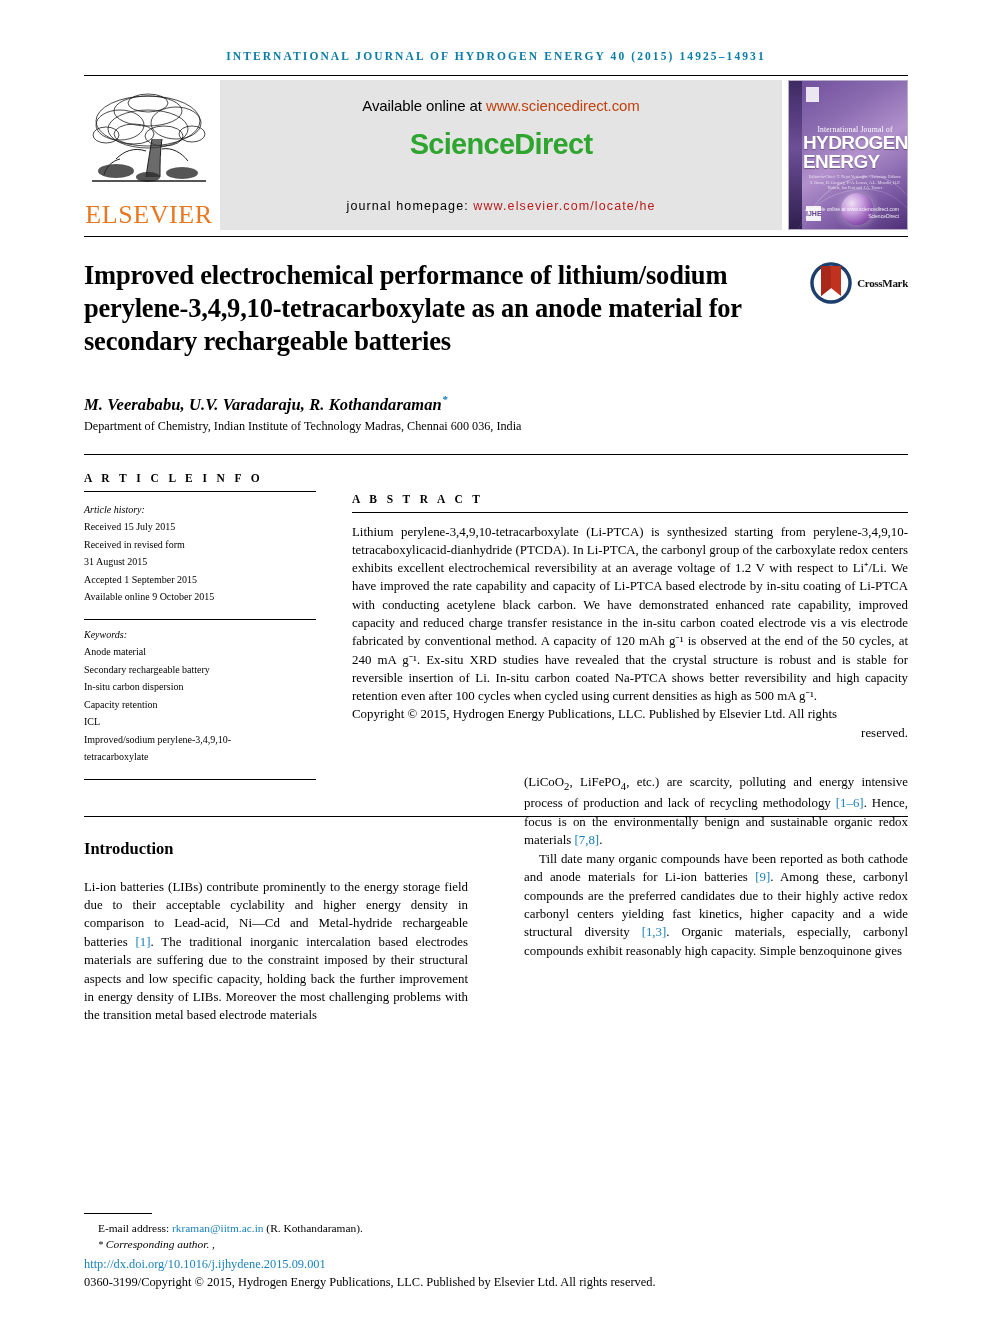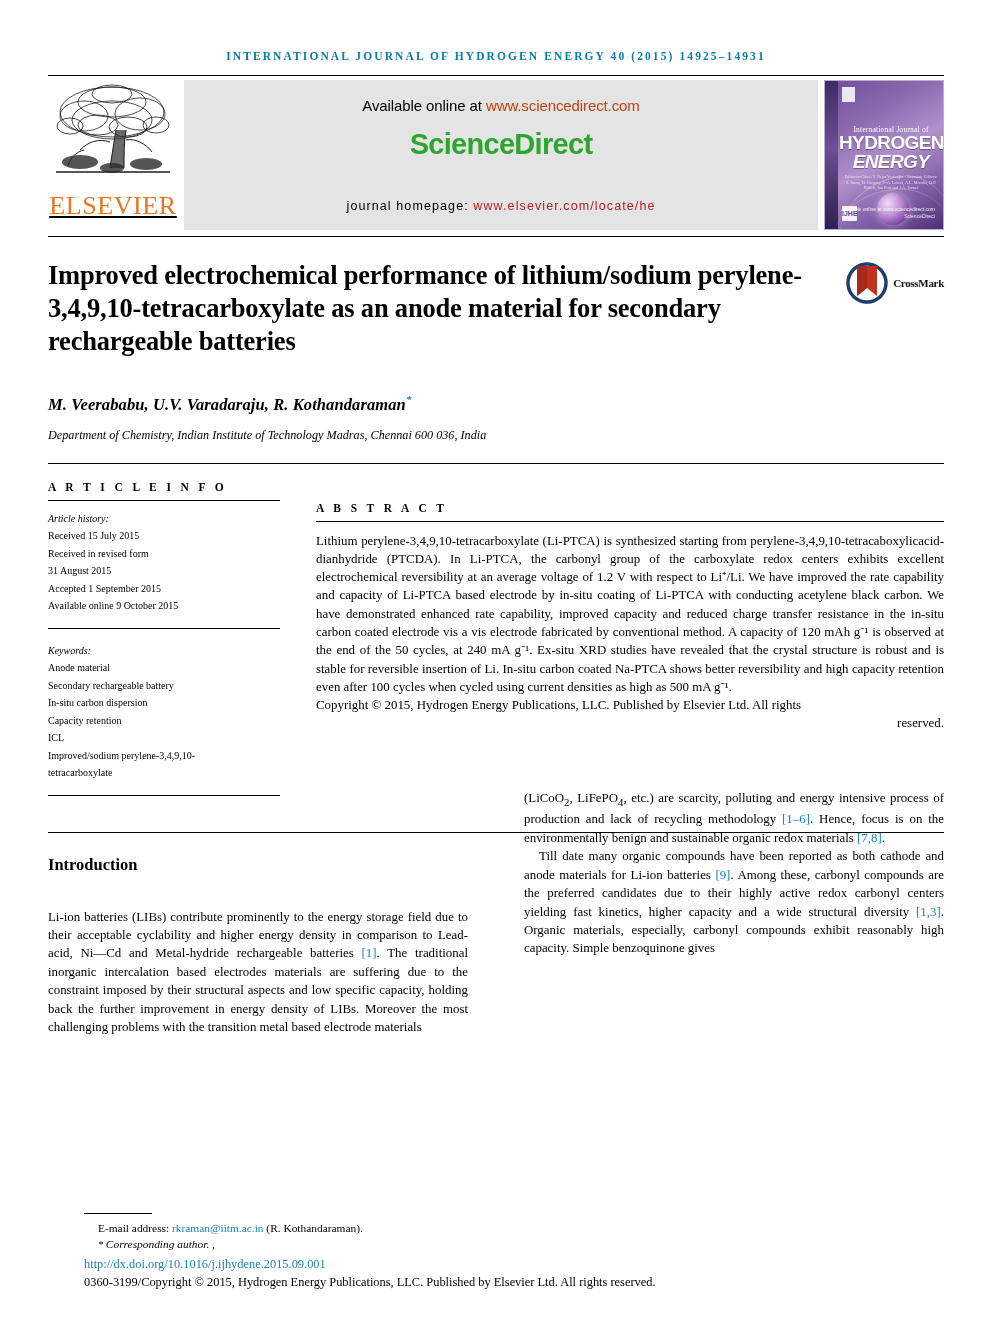--- a/index.html
+++ b/index.html
@@ -13,21 +13,21 @@
     font-family: "Liberation Serif", "DejaVu Serif", serif;
     color: #000000;
     position: relative;
     overflow: hidden;
   }
   .page {
     width: 992px;
     height: 1323px;
     position: relative;
     box-sizing: border-box;
-    padding: 0 48px;
+    padding: 0 84px;
   }
 
   
   .running-head {
     text-align: center;
     color: #0b7ca8;
     font-family: "Liberation Serif", serif;
     font-size: 11.5px;
     letter-spacing: 2.1px;
     font-weight: bold;
@@ -44,24 +44,23 @@
     display: flex;
     align-items: stretch;
     height: 150px;
     margin-top: 4px;
   }
   .elsevier-block {
     width: 130px;
     flex: 0 0 130px;
     display: flex;
     flex-direction: column;
-    justify-content: flex-start;
+    justify-content: flex-end;
     align-items: center;
     padding-bottom: 2px;
-    text-decoration: underline;
   }
   .tree-svg { display:block; }
   .elsevier-word {
     font-family: "Liberation Serif", serif;
     color: #E87722;
     font-size: 26px;
     letter-spacing: 0.6px;
     line-height: 1;
     margin-top: 1px;
   }
@@ -126,25 +125,24 @@
     font-family:"Liberation Serif", serif; font-size:7.5px; text-align:center;
     letter-spacing:0.2px;
   }
   .cover .hy {
     position:absolute; left:14px; top:52px; width:104px; text-align:center;
     color:#ffffff; font-family:"Liberation Sans", sans-serif; font-weight:bold;
     font-size:19px; letter-spacing:-0.6px; line-height:19px;
     text-shadow: 0 1px 1px rgba(0,0,0,.35);
   }
   .cover .en {
-    position:absolute; left:14px; top:71px; width:104px; text-align:center;
+    position:absolute; left:14px; top:71px; width:104px; 
     color:#ffffff; font-family:"Liberation Sans", sans-serif; font-weight:bold;
     font-size:19px; letter-spacing:-0.6px; line-height:19px;
     text-shadow: 0 1px 1px rgba(0,0,0,.35);
-    font-style: italic;
   }
   .cover .editors {
     position:absolute; left:18px; top:93px; width:96px; text-align:center;
     color:#efe6f6; font-family:"Liberation Serif", serif; font-size:4.2px;
     line-height:5.6px; opacity:.9;
   }
   .cover .orb {
     position:absolute; left:52px; top:112px; width:32px; height:32px;
     border-radius:50%;
     background: radial-gradient(circle at 34% 32%, #f0ddf4 0%, #c79ddd 35%, #8b4fae 70%, #5d2c84 100%);
@@ -217,23 +215,22 @@
     font-family: "Liberation Serif", serif;
     font-style: italic;
     font-weight: bold;
     font-size: 16.5px;
     margin-top: 35px;
     letter-spacing: 0.1px;
   }
   .authors sup { color: #1a82b8; font-size: 11px; font-weight: bold; }
   .affiliation {
     font-family: "Liberation Serif", serif;
-    font-style: italic;
     font-size: 12.2px;
-    margin-top: 13px;
+    margin-top: 4px;
   }
   .rule-after-affil {
     border-top: 1.2px solid #000;
     margin-top: 20px;
   }
 
   
   .info-abs {
     display: flex;
     margin-top: 17px;
@@ -251,21 +248,21 @@
   .thick-rule { border-top: 1.6px solid #000; }
 
   .info-body {
     font-family: "Liberation Serif", serif;
     font-size: 10px;
     line-height: 17.5px;
     margin-top: 9px;
   }
   .info-body .lab { font-style: italic; }
   .info-gap { height: 13px; }
-  .kw-block { margin-top: 13px; }
+  .kw-block { margin-top: 6px; }
   .abs-body {
     font-family: "Liberation Serif", serif;
     font-size: 12.9px;
     line-height: 18.3px;
     text-align: justify;
     margin-top: 10px;
   }
   .abs-copy {
     font-family: "Liberation Serif", serif;
     font-size: 12.9px;
@@ -282,21 +279,21 @@
   }
   .bcol { flex: 1 1 0; }
   .bcol.left { padding-right: 28px; }
   .bcol.right { padding-left: 28px; padding-top: 0; }
   .bcol.right.nohead { margin-top: -44px; }
   .h1 {
     font-family: "Liberation Serif", serif;
     font-weight: bold;
     font-size: 16.5px;
     margin-top: 22px;
-    margin-bottom: 33px;
+    margin-bottom: 19px;
   }
   .para {
     font-family: "Liberation Serif", serif;
     font-size: 12.9px;
     line-height: 18.4px;
     text-align: justify;
     margin: 0;
   }
   .para.indent { text-indent: 15px; }
   .ref { color: #1a82b8; }

